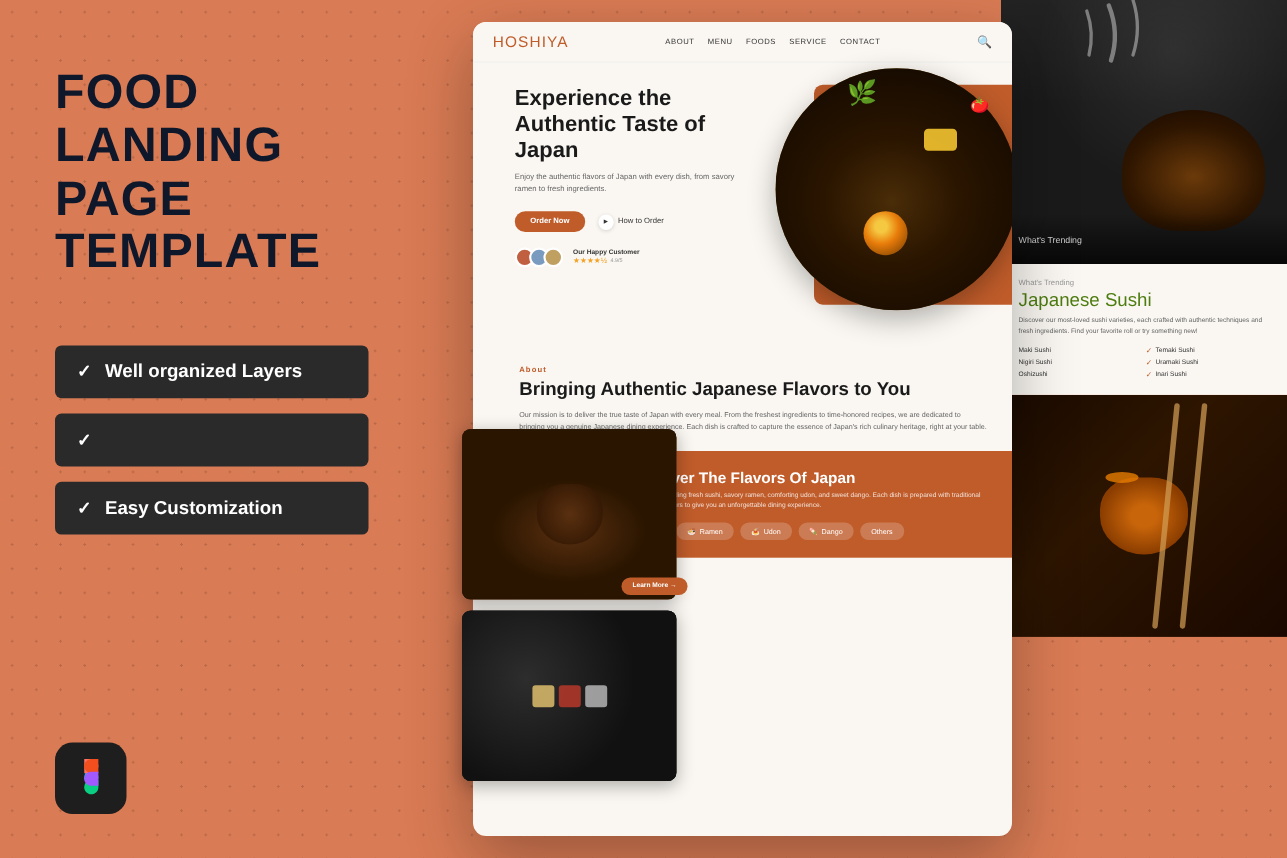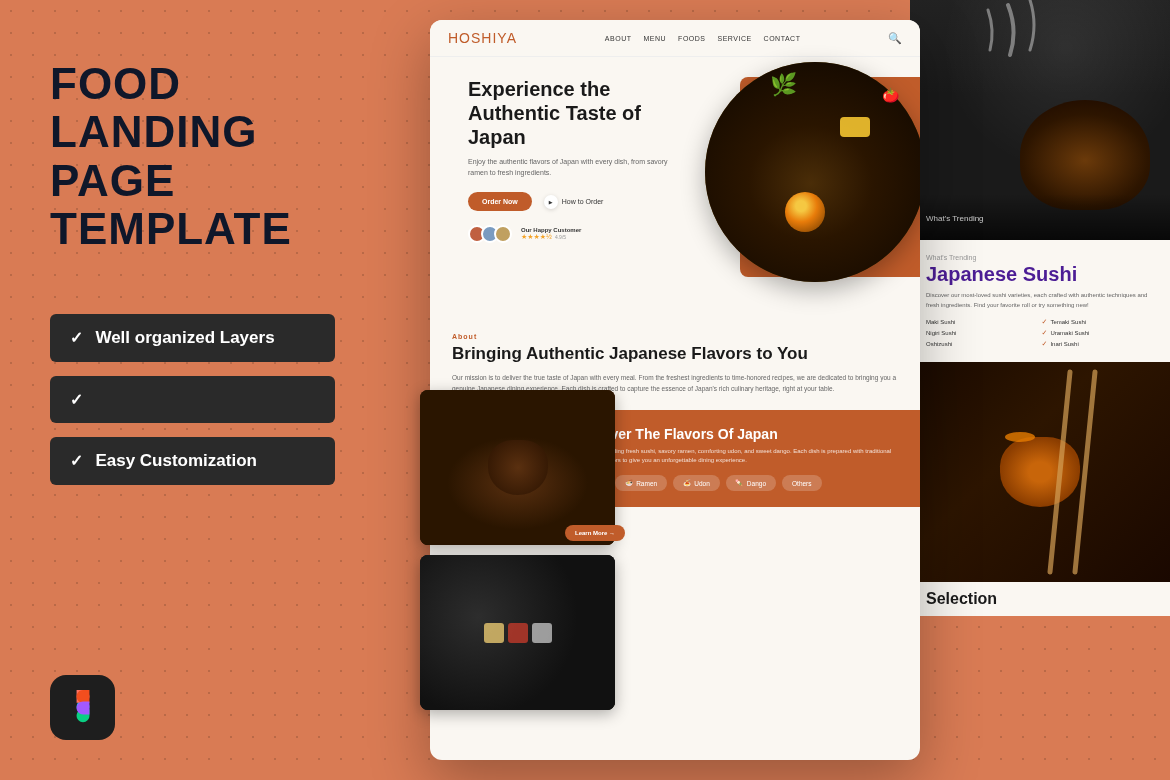--- a/index.html
+++ b/index.html
@@ -273,20 +273,21 @@
       align-items: center;
       justify-content: center;
       overflow: hidden;
       box-shadow: 0 8px 25px rgba(0,0,0,0.3);
     }
 
     
     .about-section {
       padding: 16px 22px;
       background: #FAF7F2;
+      margin-left: 20px;
     }
 
     .about-label {
       font-size: 7px;
       color: #C05C2A;
       font-weight: 600;
       letter-spacing: 1px;
       margin-bottom: 4px;
     }
 
@@ -446,23 +447,23 @@
       position: relative;
     }
 
     .sushi-label {
       font-size: 7px;
       color: #999;
       margin-bottom: 2px;
     }
 
     .sushi-title {
-      font-size: 20px;
-      font-weight: 700;
-      color: #4c1d95;
+      font-size: 17px;
+      font-weight: 400;
+      color: #4d7c0f;
       margin-bottom: 5px;
     }
 
     .sushi-desc {
       font-size: 6px;
       color: #666;
       line-height: 1.6;
       margin-bottom: 8px;
     }
 
@@ -800,16 +801,13 @@
         <div style="position:absolute;top:-5px;left:5px;width:30px;height:10px;background:#e67c00;border-radius:50%;opacity:0.8;"></div>
       </div>
     </div>
 
     <svg width="260" height="220" style="position:absolute;inset:0;opacity:0.7;">
       <line x1="160" y1="10" x2="140" y2="210" stroke="#d4a056" stroke-width="5" stroke-linecap="round"></line>
       <line x1="185" y1="10" x2="165" y2="210" stroke="#d4a056" stroke-width="5" stroke-linecap="round"></line>
     </svg>
   </div>
 
-  <div class="selection-label">
-    <div class="selection-title">Selection</div>
-  </div>
 </div>
 
 </body></html>

